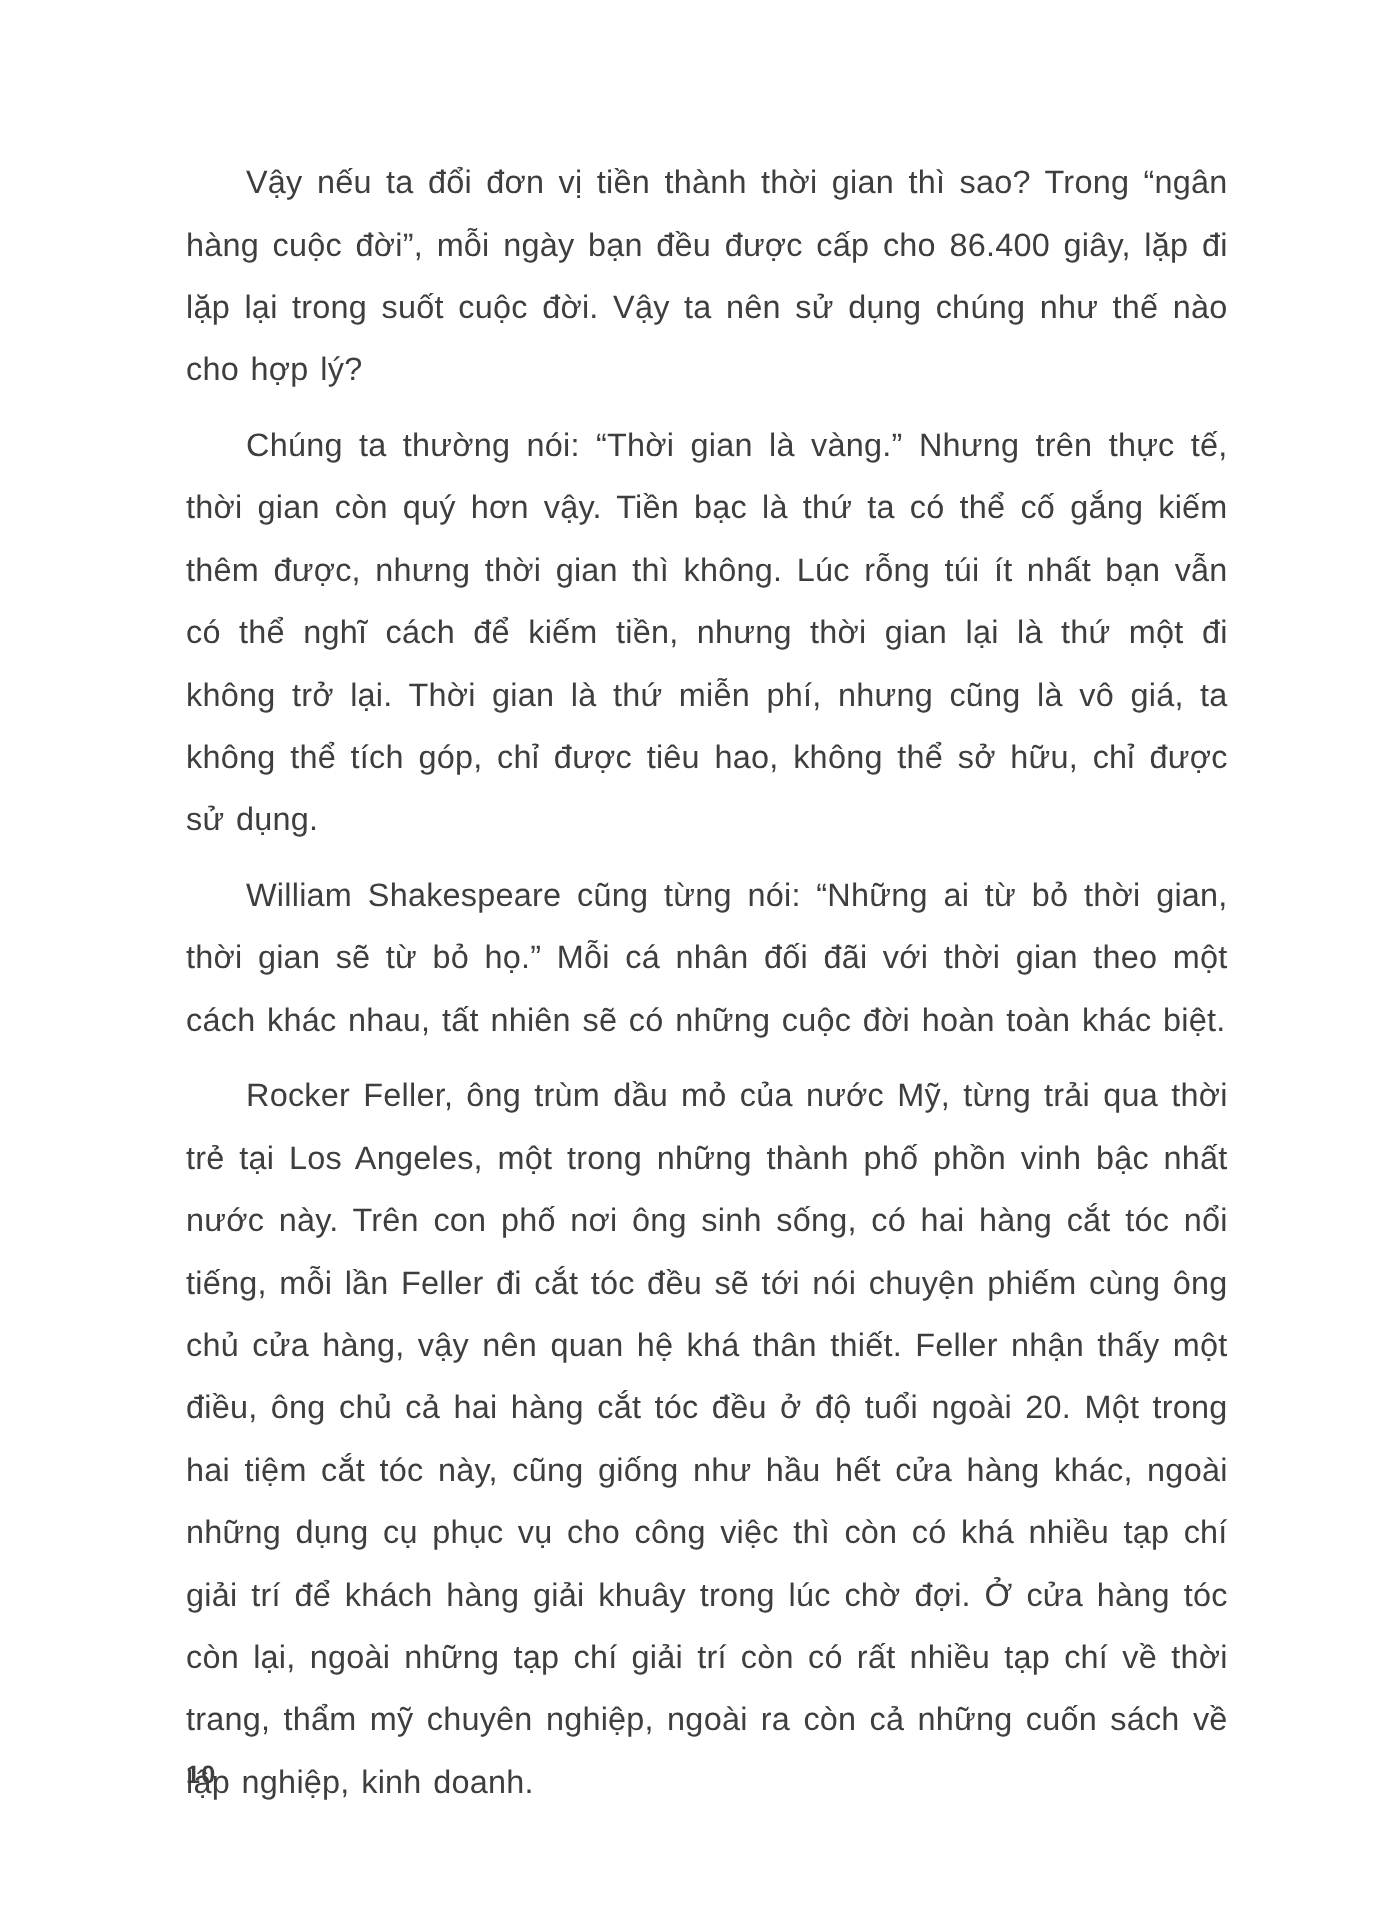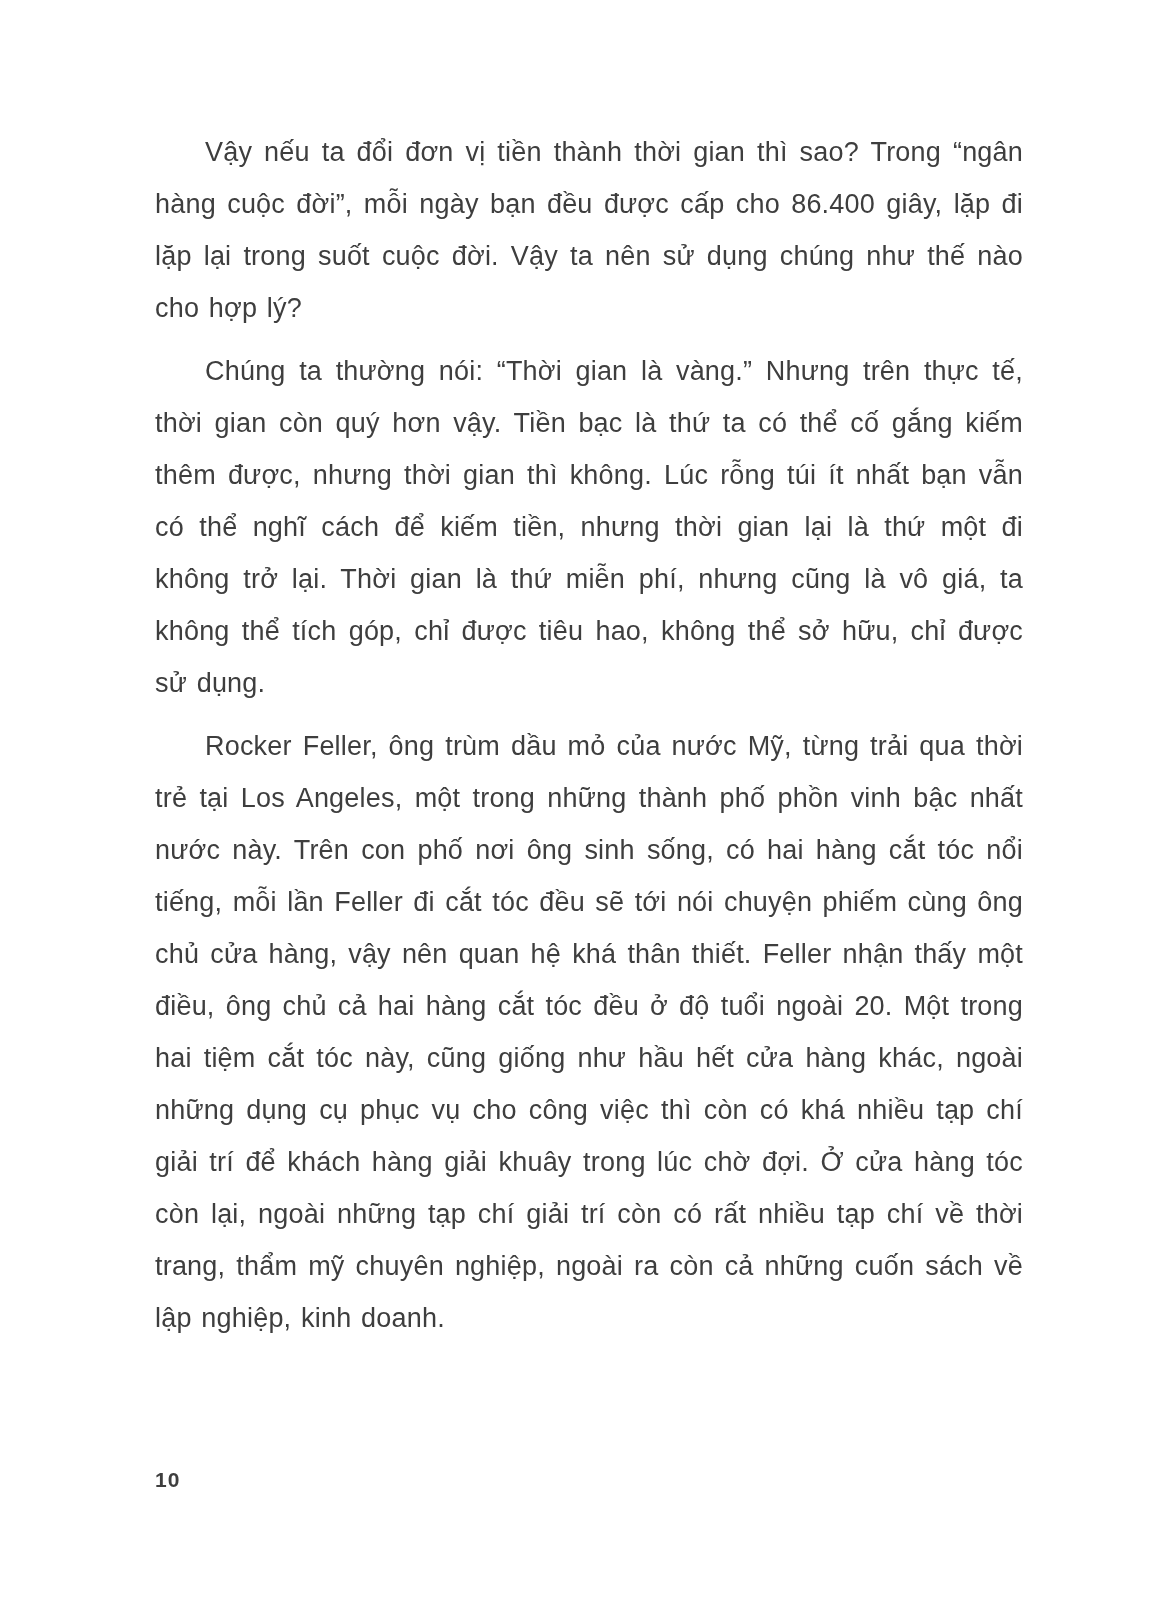--- a/index.html
+++ b/index.html
@@ -53,19 +53,20 @@
     white-space: nowrap;
   }
 </style>
 </head>
 <body>
 
 <div class="page">
   <main class="text-block">
     <p>Vậy nếu ta đổi đơn vị tiền thành thời gian thì sao? Trong “ngân hàng cuộc đời”, mỗi ngày bạn đều được cấp cho 86.400 giây, lặp đi lặp lại trong suốt cuộc đời. Vậy ta nên sử dụng chúng như thế nào cho hợp lý?</p>
     <p>Chúng ta thường nói: “Thời gian là vàng.” Nhưng trên thực tế, thời gian còn quý hơn vậy. Tiền bạc là thứ ta có thể cố gắng kiếm thêm được, nhưng thời gian thì không. Lúc rỗng túi ít nhất bạn vẫn có thể nghĩ cách để kiếm tiền, nhưng thời gian lại là thứ một đi không trở lại. Thời gian là thứ miễn phí, nhưng cũng là vô giá, ta không thể tích góp, chỉ được tiêu hao, không thể sở hữu, chỉ được sử dụng.</p>
+    <p>William Shakespeare cũng từng nói: “Những ai từ bỏ thời gian, thời gian sẽ từ bỏ họ.” Mỗi cá nhân đối đãi với thời gian theo một cách khác nhau, tất nhiên sẽ có những cuộc đời hoàn toàn khác biệt.</p>
     <p>Rocker Feller, ông trùm dầu mỏ của nước Mỹ, từng trải qua thời trẻ tại Los Angeles, một trong những thành phố phồn vinh bậc nhất nước này. Trên con phố nơi ông sinh sống, có hai hàng cắt tóc nổi tiếng, mỗi lần Feller đi cắt tóc đều sẽ tới nói chuyện phiếm cùng ông chủ cửa hàng, vậy nên quan hệ khá thân thiết. Feller nhận thấy một điều, ông chủ cả hai hàng cắt tóc đều ở độ tuổi ngoài 20. Một trong hai tiệm cắt tóc này, cũng giống như hầu hết cửa hàng khác, ngoài những dụng cụ phục vụ cho công việc thì còn có khá nhiều tạp chí giải trí để khách hàng giải khuây trong lúc chờ đợi. Ở cửa hàng tóc còn lại, ngoài những tạp chí giải trí còn có rất nhiều tạp chí về thời trang, thẩm mỹ chuyên nghiệp, ngoài ra còn cả những cuốn sách về lập nghiệp, kinh doanh.</p>
   </main>
 
   <footer class="page-footer">
     <span class="page-num">10</span>
   </footer>
 </div>
 
 </body></html>

